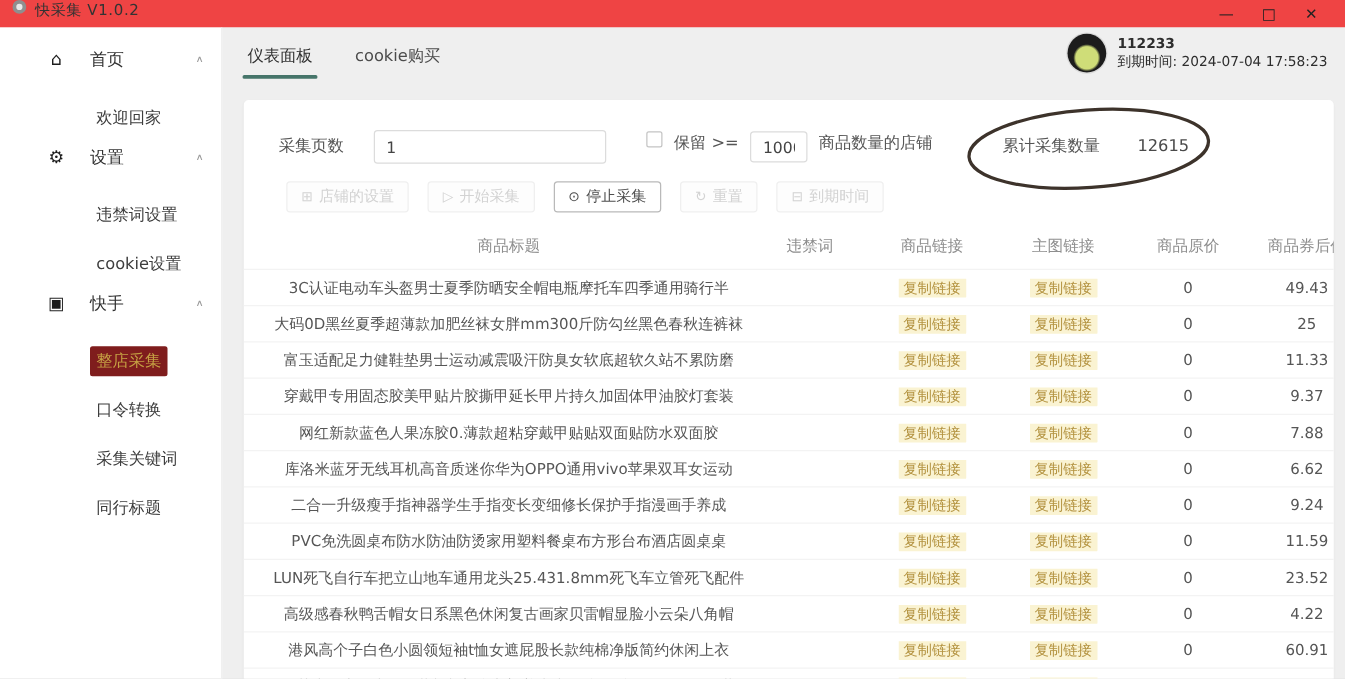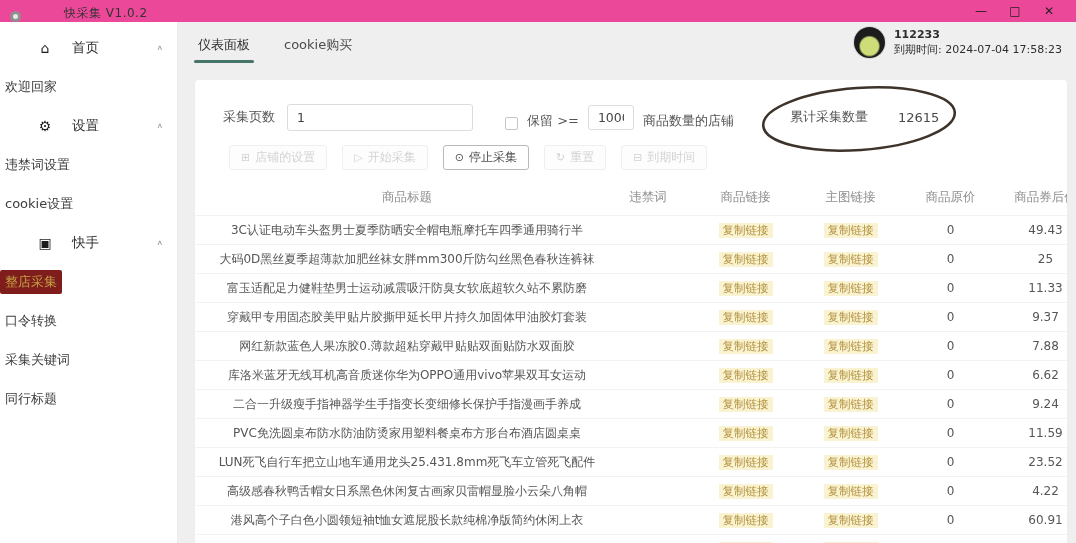--- a/index.html
+++ b/index.html
@@ -1,60 +1,60 @@
 <!DOCTYPE html>
 <html><head>
 <meta charset="utf-8">
 <style>
   * { margin:0; padding:0; box-sizing:border-box; }
   html,body { background:#d8d8d8; }
   body { font-family:"DejaVu Sans","Liberation Sans",sans-serif; }
   .window { width:1076px; height:543px; background:#f0f0f0; position:relative; overflow:hidden; margin:0 auto; }
 
   
-  .titlebar { height:22px; background:#ec4899; display:flex; align-items:flex-end; padding:0 10px;gap:36px; }
+  .titlebar { height:22px; background:#ef4444; display:flex; align-items:flex-start; padding:0 10px; }
   .app-icon { width:11px; height:11px; border:3px solid #8f8f8f; border-radius:50%; margin-right:7px; background:#e8e8e8; }
   .app-title { font-size:12px; color:#333; letter-spacing:.5px; }
   .win-controls { margin-left:auto; display:flex; align-items:center; gap:0; }
   .win-btn { width:34px; text-align:center; font-size:12px; color:#222; cursor:default; line-height:22px; }
 
   
   .app-body { display:flex; height:521px; }
   .sidebar { width:178px; background:#ffffff; border-right:1px solid #ececec; padding-top:6px; flex:0 0 178px; }
   .main { flex:1; position:relative; background:#efefef; }
 
   
   .side-header { display:flex; align-items:center; height:39px; padding:0 14px 0 36px; font-size:13.5px; color:#303030; }
   .s-icon { width:18px; font-size:14px; color:#1d1d1d; margin-right:18px; text-align:center; }
   .chev { margin-left:auto; font-size:9px; color:#9a9a9a; transform:scaleY(.8); }
-  .side-item { height:39px; display:flex; align-items:center; font-size:13px; color:#3d3d3d; }
+  .side-item { height:39px; display:flex; align-items:flex-end; padding-left:72px; font-size:13px; color:#3d3d3d; }
   .side-item span { padding:3px 5px; border-radius:2px; }
   .side-item.active span { background:#7f1d1d; color:#c5a043; }
 
   
   .main-top { height:58px; position:relative; }
   .tabs { display:flex; gap:34px; padding:14px 0 0 20px; }
   .tab { font-size:13px; color:#4c4c4c; padding-bottom:9px; position:relative; cursor:default; }
   .tab.active { color:#2f2f2f; }
   .tab.active:after { content:""; position:absolute; left:-4px; right:-4px; bottom:0; height:3px; background:#46756a; border-radius:2px; }
   .user-info { position:absolute; top:5px; right:14px; display:flex; align-items:center; gap:9px; }
   .avatar { width:31px; height:31px; border-radius:50%; background:radial-gradient(circle at 50% 62%, #cfdd78 0 36%, #1c1c1c 44%); box-shadow:0 0 0 1px #d9d9d9; }
   .user-meta { font-size:11px; color:#2e2e2e; line-height:1.35; }
   .user-id { font-weight:bold; }
 
   
   .card { position:absolute; left:17px; top:58px; width:872px; height:500px; background:#ffffff; border-radius:4px; overflow:hidden; box-shadow:0 1px 2px rgba(0,0,0,.04); }
   .card-inner { padding:22px 0 0 28px; position:relative; }
 
   
   .form-row { display:flex; align-items:center; font-size:13px; color:#555; }
-  .fr-label { margin-right:12px; }
+  .fr-label { margin-right:24px; }
   .input { border:1px solid #dcdcdc; border-radius:3px; height:27px; font-size:12.5px; color:#444; padding:0 9px; background:#fff; font-family:inherit; }
   .pages-input { width:186px; }
-  .keep-wrap { display:flex; align-items:flex-end; margin-left:32px; gap:9px; }
+  .keep-wrap { display:flex; align-items:flex-start; margin-left:32px; gap:9px; }
   .checkbox { width:13px; height:13px; border:1px solid #c4c4c4; border-radius:2px; background:#fff; }
   .keep-input { width:46px; height:25px; text-align:center; }
   .total-wrap { margin-left:46px; display:flex; align-items:center; gap:14px; position:relative; padding:6px 10px; }
   .total-value { color:#4a4a4a;margin-left:16px; }
   .circle-svg { position:absolute; left:-24px; top:-22px; pointer-events:none; }
 
   
   .btn-row { display:flex; align-items:center; gap:15px; margin-top:13px; padding-left:6px; }
   .btn { height:25px; display:flex; align-items:center; gap:5px; padding:0 11px; font-size:12px; border-radius:3px; border:1px solid #efefef; background:#fdfdfd; color:#d3d3d3; cursor:default; font-family:inherit; }
   .btn .b-icon { font-size:11px; }

